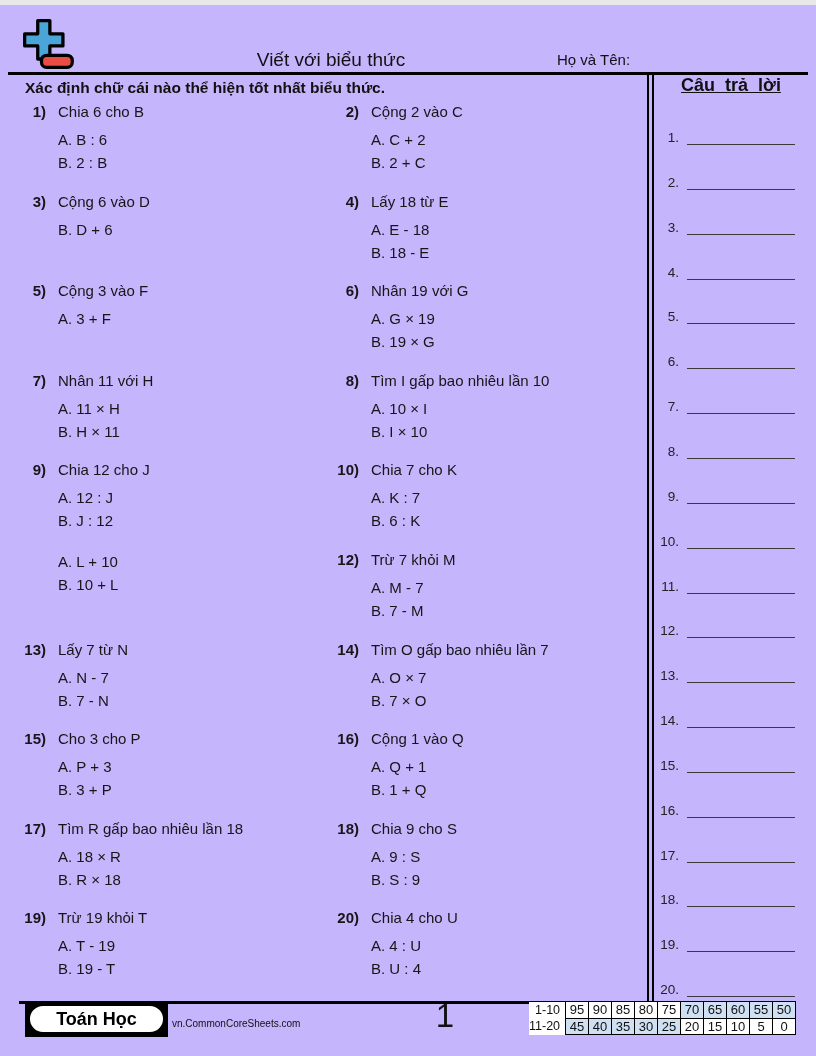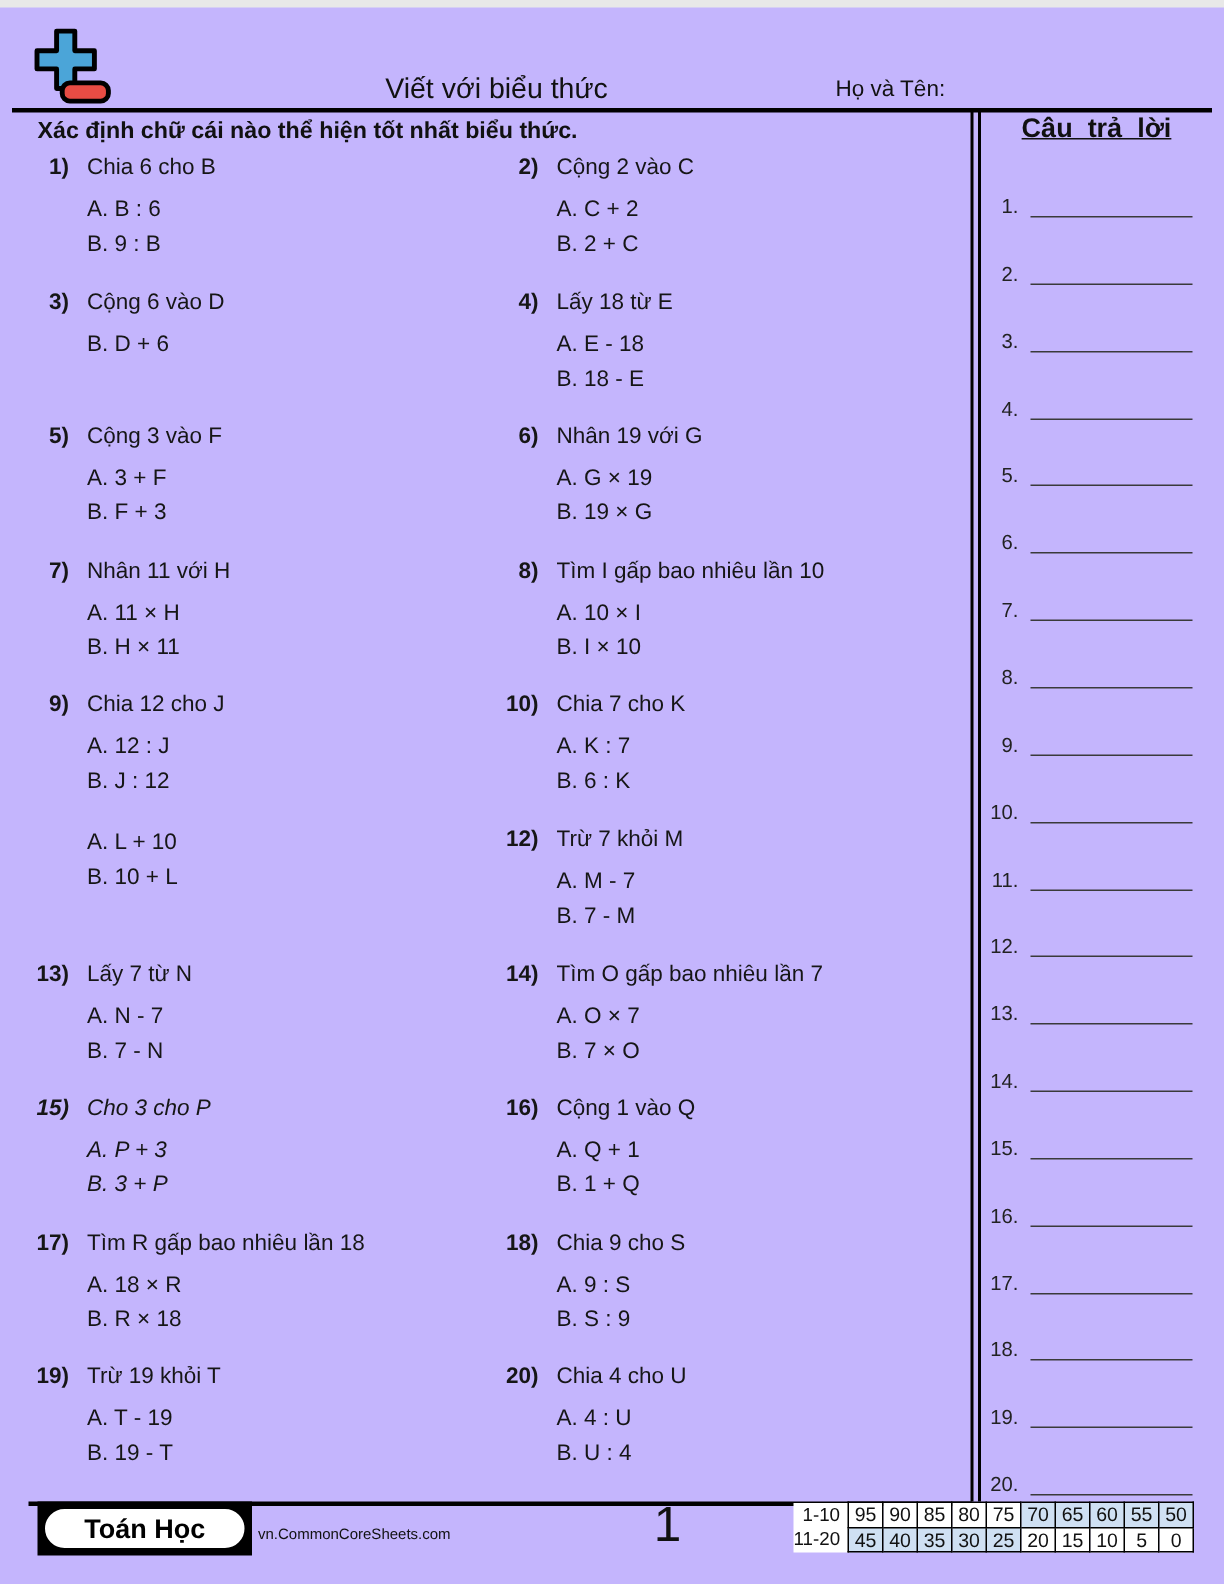--- a/index.html
+++ b/index.html
@@ -53,21 +53,21 @@
   <div class="header-rule"></div>
   <div class="instruction">Xác định chữ cái nào thể hiện tốt nhất biểu thức.</div>
 
   <div>
       <div class="question" style="left: 12px; top: 97px;">
         <div class="q-head">
           <span class="q-num">1)</span>
           <span class="q-text">Chia 6 cho B</span>
         </div>
         <div class="q-opt">A. B : 6</div>
-        <div class="q-opt">B. 9 : B</div>
+        <div class="q-opt">B. 2 : B</div>
       </div>
       <div class="question" style="left: 325px; top: 97px;">
         <div class="q-head">
           <span class="q-num">2)</span>
           <span class="q-text">Cộng 2 vào C</span>
         </div>
         <div class="q-opt">A. C + 2</div>
         <div class="q-opt">B. 2 + C</div>
       </div>
       <div class="question" style="left: 12px; top: 186.6px;">
@@ -84,21 +84,20 @@
         </div>
         <div class="q-opt">A. E - 18</div>
         <div class="q-opt">B. 18 - E</div>
       </div>
       <div class="question" style="left: 12px; top: 276.2px;">
         <div class="q-head">
           <span class="q-num">5)</span>
           <span class="q-text">Cộng 3 vào F</span>
         </div>
         <div class="q-opt">A. 3 + F</div>
-        <div class="q-opt">B. F + 3</div>
       </div>
       <div class="question" style="left: 325px; top: 276.2px;">
         <div class="q-head">
           <span class="q-num">6)</span>
           <span class="q-text">Nhân 19 với G</span>
         </div>
         <div class="q-opt">A. G × 19</div>
         <div class="q-opt">B. 19 × G</div>
       </div>
       <div class="question" style="left: 12px; top: 365.8px;">
@@ -154,21 +153,21 @@
         <div class="q-opt">B. 7 - N</div>
       </div>
       <div class="question" style="left: 325px; top: 634.6px;">
         <div class="q-head">
           <span class="q-num">14)</span>
           <span class="q-text">Tìm O gấp bao nhiêu lần 7</span>
         </div>
         <div class="q-opt">A. O × 7</div>
         <div class="q-opt">B. 7 × O</div>
       </div>
-      <div class="question" style="left: 12px; top: 724.2px; font-style: italic;">
+      <div class="question" style="left: 12px; top: 724.2px;">
         <div class="q-head">
           <span class="q-num">15)</span>
           <span class="q-text">Cho 3 cho P</span>
         </div>
         <div class="q-opt">A. P + 3</div>
         <div class="q-opt">B. 3 + P</div>
       </div>
       <div class="question" style="left: 325px; top: 724.2px;">
         <div class="q-head">
           <span class="q-num">16)</span>

